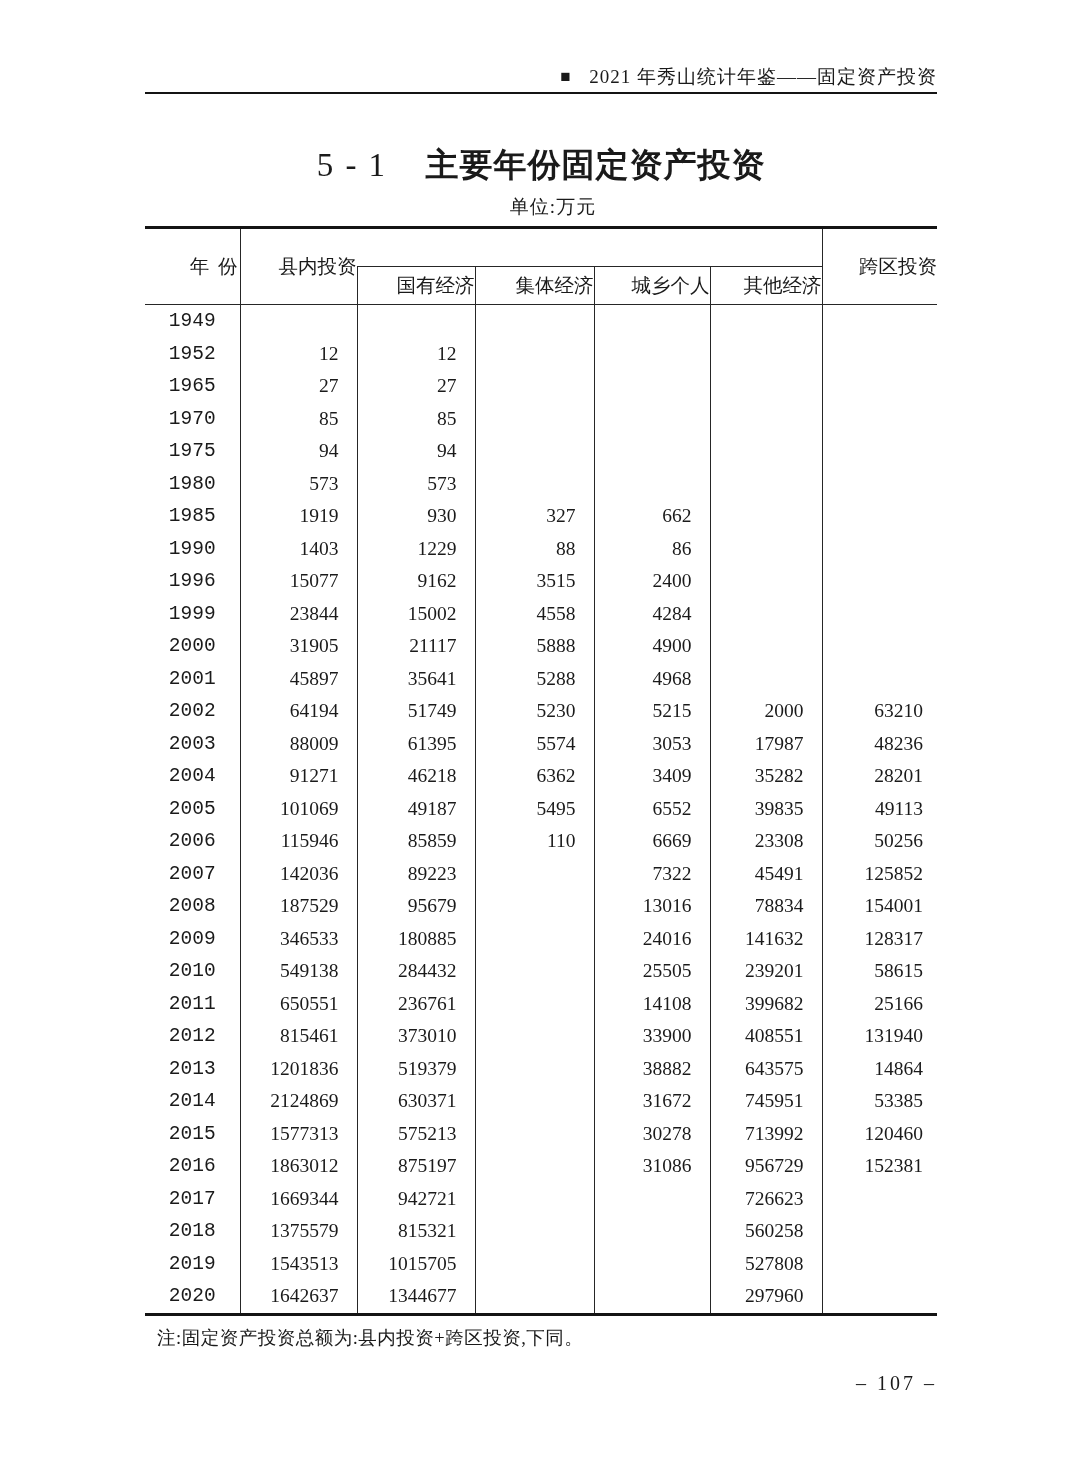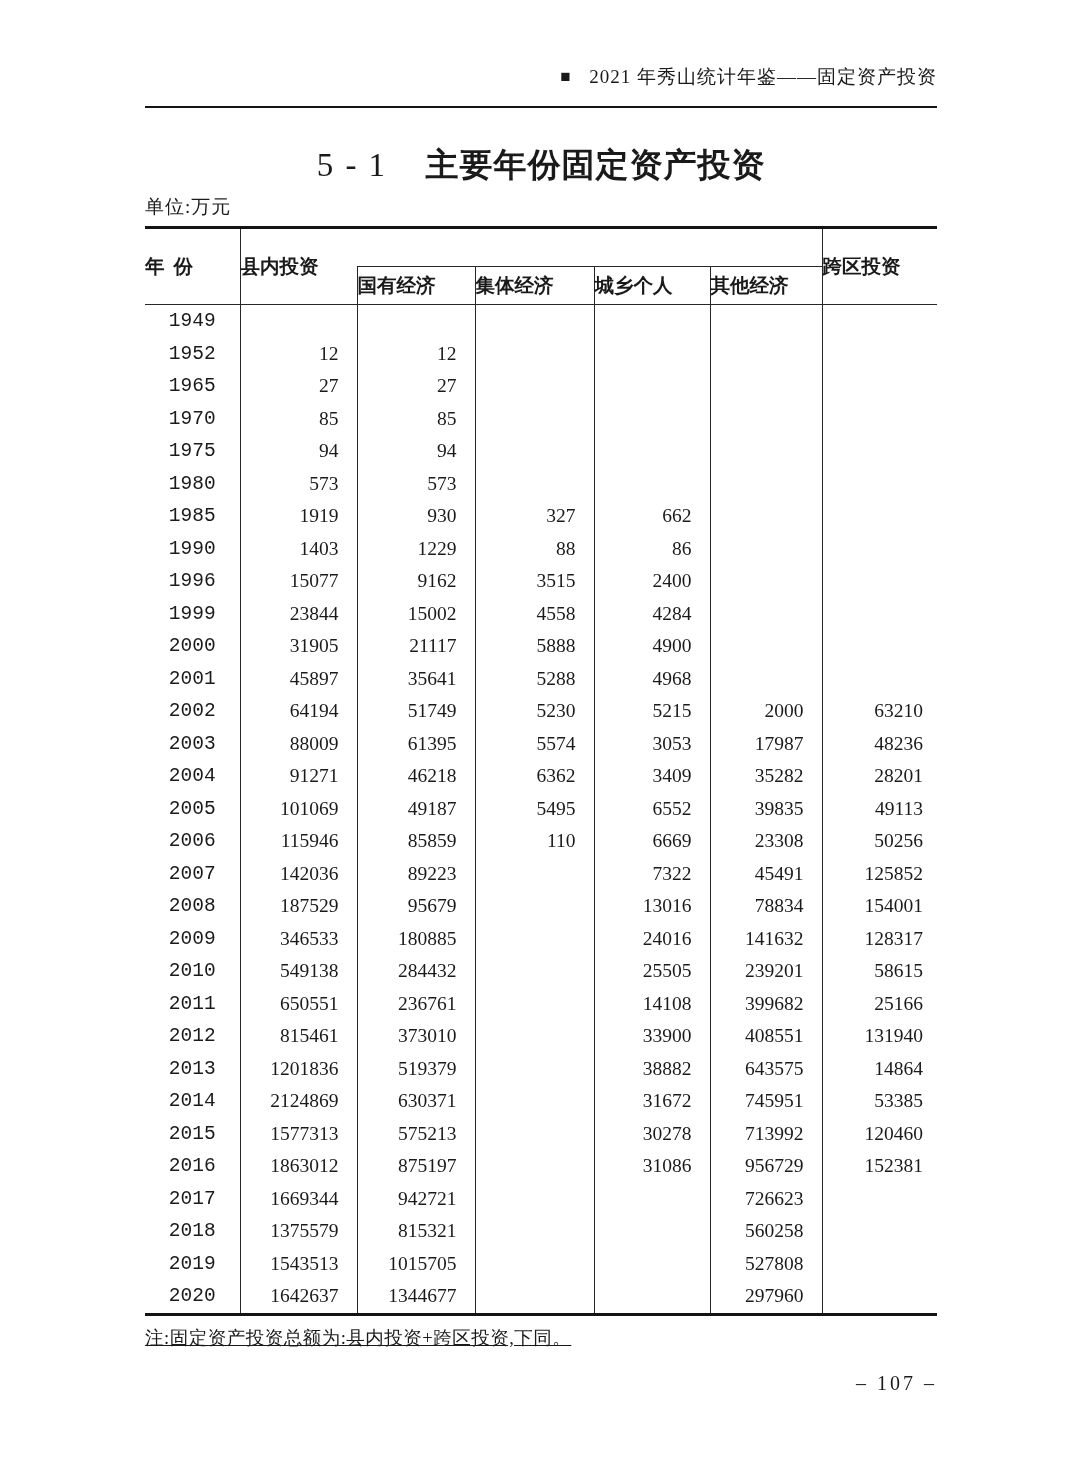--- a/index.html
+++ b/index.html
@@ -10,21 +10,21 @@
     color: #1a1a1a;
     position: relative;
   }
   .page { position: absolute; inset: 0; background: #fff; }
   .content { position: absolute; left: 145px; width: 792px; top: 0; }
 
   
   .header-band {
     position: absolute; top: 64px; left: 0; width: 100%;
     border-bottom: 2px solid #141414;
-    padding-bottom: 16px;
+    padding-bottom: 2px;
     text-align: right;
     font-size: 19px;
     letter-spacing: 1px;
     white-space: nowrap;
   }
   .header-band .sq {
     display: inline-block;
     font-size: 17px;
     margin-right: 12px;
     vertical-align: 1px;
@@ -35,63 +35,62 @@
     position: absolute; top: 143px; left: 0; width: 100%;
     text-align: center;
     font-size: 33px;
     white-space: nowrap;
   }
   .table-title .t-num { font-weight: normal; letter-spacing: 2px; margin-right: 30px; }
   .table-title .t-text { font-weight: bold; letter-spacing: 1px; }
 
   
   .unit-note {
-    position: absolute; top: 194px; left: 0; width: 100%;
-    text-align: left;
+    position: absolute; top: 194px; left: 12px; width: 100%;
+    text-align: center;
     font-size: 19px;
     letter-spacing: 1px;
   }
 
   
   table.stat-table {
     position: absolute; top: 226px; left: 0;
     width: 792px;
     border-collapse: collapse;
     border-top: 3px solid #141414;
     border-bottom: 3px solid #141414;
     table-layout: fixed;
   }
   .stat-table th, .stat-table td {
     border: none;
     padding: 0;
     font-weight: normal;
     font-size: 19.5px;
     color: #1a1a1a;
   }
-  .stat-table thead th { height: 37px; text-align: left; border-bottom: 1px solid #262626; font-weight: bold; }
+  .stat-table thead th { height: 37px; text-align: right; border-bottom: 1px solid #262626; }
   .stat-table th.c-year   { border-right: 1px solid #262626; letter-spacing: 2px; }
   .stat-table th.c-county { border-right: none; }
   .stat-table th.spacer   { border-left: none; border-right: 1px solid #262626; }
   .stat-table th.sub      { border-right: 1px solid #262626; }
   .stat-table th.sub-first{ border-left: 1px solid #262626; }
   .stat-table th.c-cross  { border-left: 1px solid #262626; }
 
   .stat-table tbody td { height: 32.5px; }
   .stat-table tbody td:not(:last-child) { border-right: 1px solid #262626; }
   .stat-table tbody td.year { text-align: center; font-family: Liberation Mono, monospace; }
   .stat-table tbody td.num  { text-align: right; padding-right: 18px; }
   .stat-table tbody td.num-cross { text-align: right; padding-right: 14px; }
 
   
   .footnote {
-    position: absolute; top: 1325px; left: 0; width: 100%;
+    position: absolute; top: 1325px; left: 12px; width: 100%;
     font-size: 18.5px;
     text-align: left;
     letter-spacing: 0.5px;
-    text-decoration: underline;
   }
 
   
   .page-number {
     position: absolute; top: 1372px; left: 0; width: 100%;
     text-align: right;
     font-size: 20px;
     letter-spacing: 3px;
   }
 </style>

